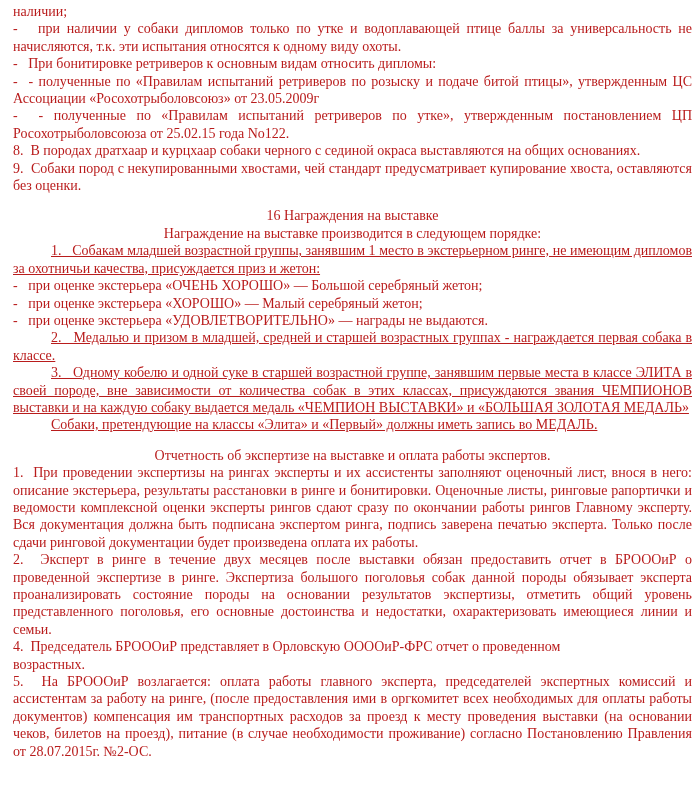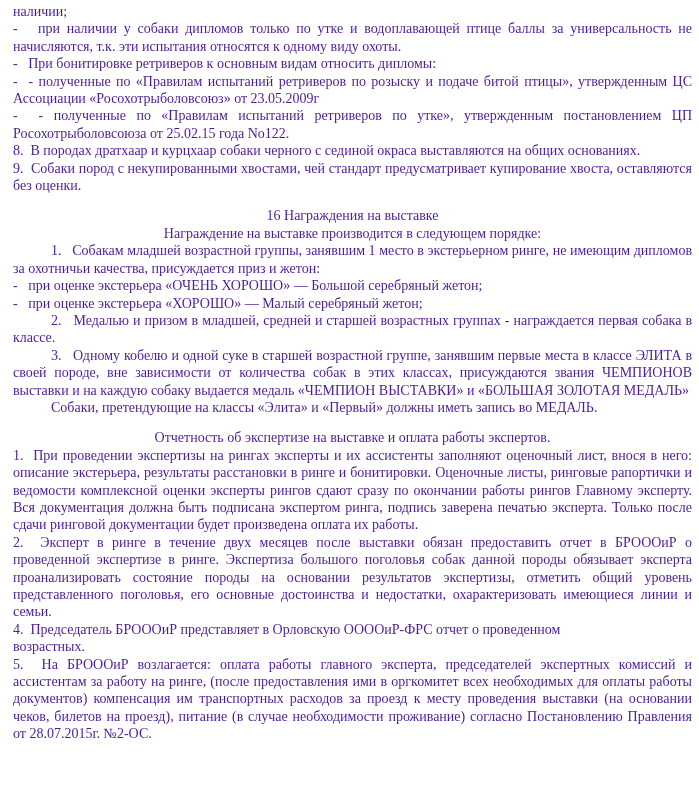--- a/index.html
+++ b/index.html
@@ -9,32 +9,32 @@
     height: 800px;
     overflow: hidden;
     background: #ffffff;
   }
   .page {
     box-sizing: border-box;
     width: 699px;
     height: 800px;
     padding: 3px 7px 10px 13px;
     background: #ffffff;
-    color: #4c1d95;
+    color: #b91c1c;
     font-family: "Liberation Serif", "DejaVu Serif", serif;
     font-size: 14px;
     line-height: 17.4px;
   }
   .page p {
     margin: 0;
     text-align: justify;
   }
   .page p.left   { text-align: left; }
   .page p.center { text-align: center; }
-  .page p.indent { text-indent: 38px; }
+  .page p.indent { text-indent: 38px; text-decoration: underline; }
   .spacer { height: 13px; }
   .line { display: block; }
 </style>
 </head>
 <body>
 
 <div class="page">
 
   <p class="left">наличии;</p>
   <p>-&nbsp;&nbsp;&nbsp;при наличии у собаки дипломов только по утке и водоплавающей птице баллы за универсальность не начисляются, т.к. эти испытания относятся к одному виду охоты.</p>
@@ -45,20 +45,21 @@
   <p>9.&nbsp;&nbsp;Собаки пород с некупированными хвостами, чей стандарт предусматривает купирование хвоста, оставляются без оценки.</p>
 
   <div class="spacer"></div>
 
   <p class="center">16 Награждения на выставке</p>
   <p class="center">Награждение на выставке производится в следующем порядке:</p>
 
   <p class="indent">1.&nbsp;&nbsp;&nbsp;Собакам младшей возрастной группы, занявшим 1 место в экстерьерном ринге, не имеющим дипломов за охотничьи качества, присуждается приз и жетон:</p>
   <p>-&nbsp;&nbsp;&nbsp;при оценке экстерьера «ОЧЕНЬ ХОРОШО» — Большой серебряный жетон;</p>
   <p>-&nbsp;&nbsp;&nbsp;при оценке экстерьера «ХОРОШО» — Малый серебряный жетон;</p>
+  <p>-&nbsp;&nbsp;&nbsp;при оценке экстерьера «УДОВЛЕТВОРИТЕЛЬНО» — награды не выдаются.</p>
   <p class="indent">2.&nbsp;&nbsp;&nbsp;Медалью и призом в младшей, средней и старшей возрастных группах - награждается первая собака в классе.</p>
   <p class="indent">3.&nbsp;&nbsp;&nbsp;Одному кобелю и одной суке в старшей возрастной группе, занявшим первые места в классе ЭЛИТА в своей породе, вне зависимости от количества собак в этих классах, присуждаются звания ЧЕМПИОНОВ выставки и на каждую собаку выдается медаль «ЧЕМПИОН ВЫСТАВКИ» и «БОЛЬШАЯ ЗОЛОТАЯ МЕДАЛЬ»</p>
   <p class="indent left">Собаки, претендующие на классы «Элита» и «Первый» должны иметь запись во МЕДАЛЬ.</p>
 
   <div class="spacer"></div>
 
   <p class="center">Отчетность об экспертизе на выставке и оплата работы экспертов.</p>
 
   <p>1.&nbsp;&nbsp;При проведении экспертизы на рингах эксперты и их ассистенты заполняют оценочный лист, внося в него: описание экстерьера, результаты расстановки в ринге и бонитировки. Оценочные листы, ринговые рапортички и ведомости комплексной оценки эксперты рингов сдают сразу по окончании работы рингов Главному эксперту. Вся документация должна быть подписана экспертом ринга, подпись заверена печатью эксперта. Только после сдачи ринговой документации будет произведена оплата их работы.</p>
   <p>2.&nbsp;&nbsp;Эксперт в ринге в течение двух месяцев после выставки обязан предоставить отчет в БРОООиР о проведенной экспертизе в ринге. Экспертиза большого поголовья собак данной породы обязывает эксперта проанализировать состояние породы на основании результатов экспертизы, отметить общий уровень представленного поголовья, его основные достоинства и недостатки, охарактеризовать имеющиеся линии и семьи.</p>

